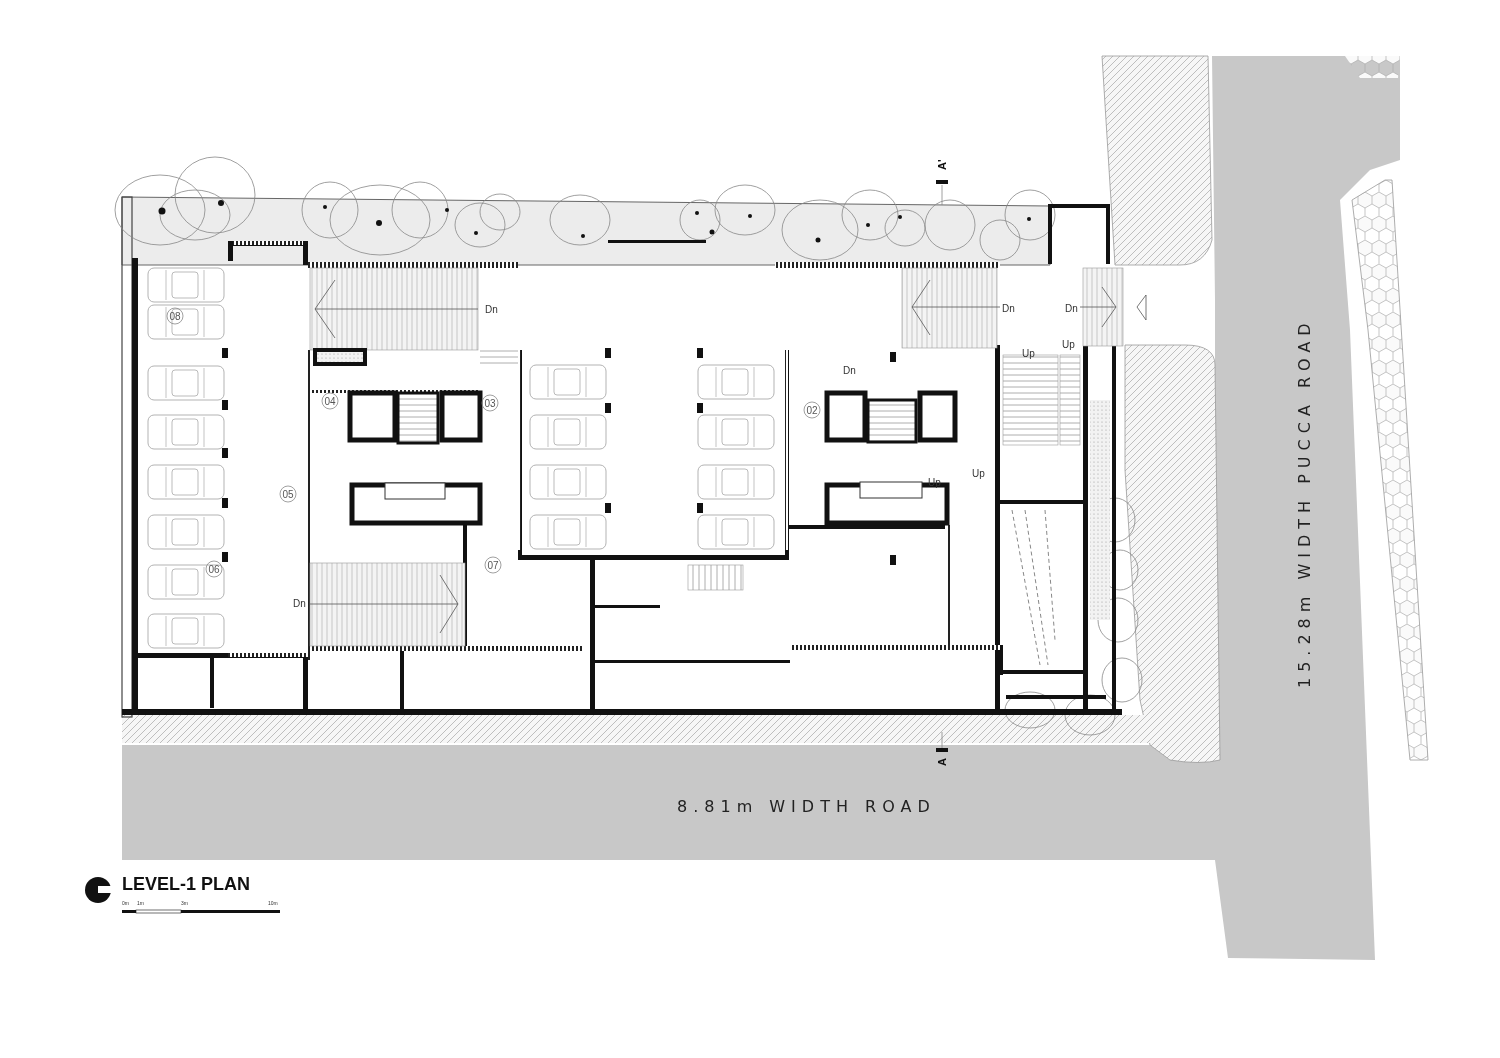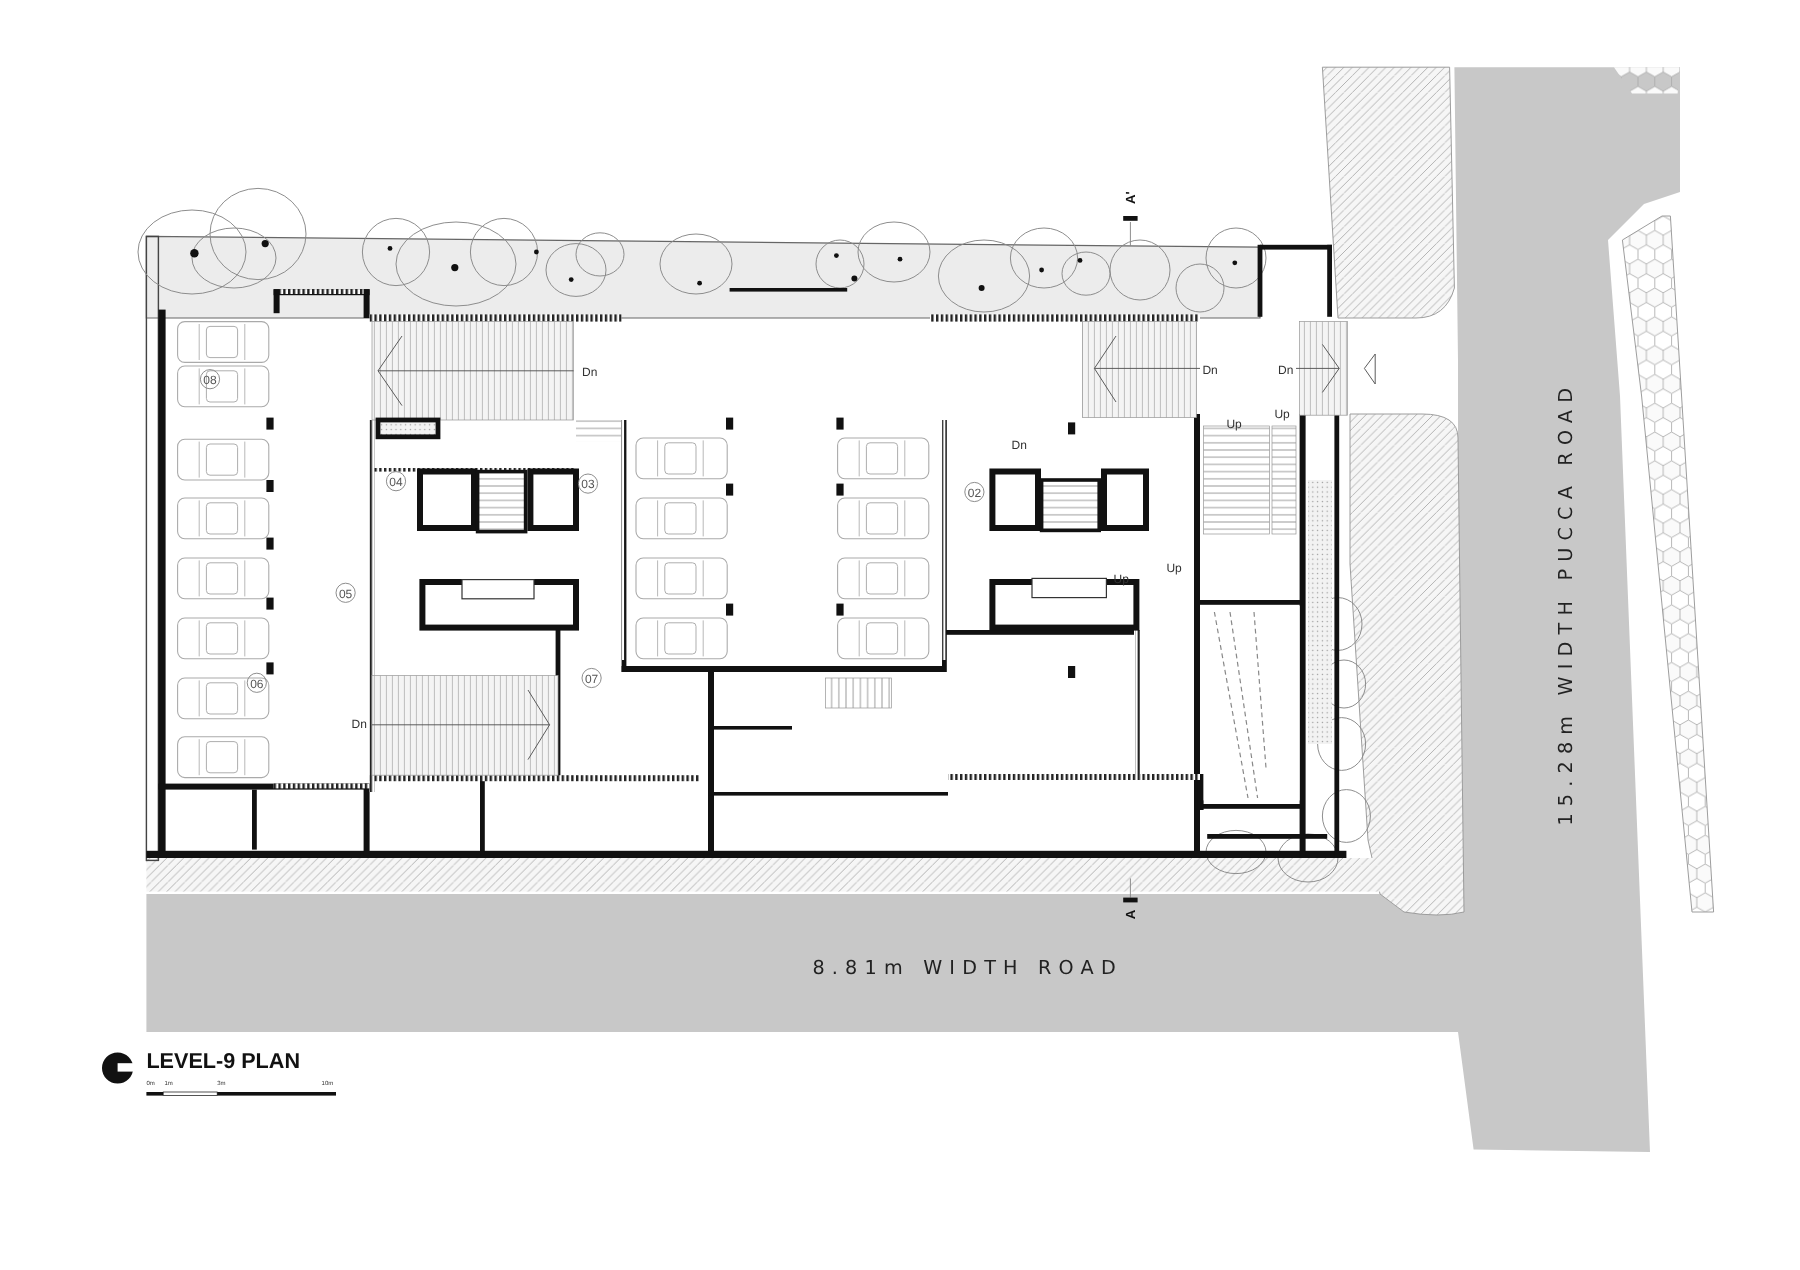--- a/index.html
+++ b/index.html
@@ -279,17 +279,17 @@
     <rect x="98" y="886" width="16" height="7" fill="#fff"></rect>
   </g>
 
   <g>
     <rect x="122" y="910" width="14" height="3" fill="#111"></rect>
     <rect x="136" y="910" width="45" height="3" fill="#fff" stroke="#111" stroke-width="0.6"></rect>
     <rect x="181" y="910" width="99" height="3" fill="#111"></rect>
   </g>
 </svg>
 
-<div class="title">LEVEL-9 PLAN</div>
+<div class="title">LEVEL-1 PLAN</div>
 <div class="scale-lbl" style="left:122px">0m</div>
 <div class="scale-lbl" style="left:137px">1m</div>
 <div class="scale-lbl" style="left:181px">3m</div>
 <div class="scale-lbl" style="left:268px">10m</div>
 
 </body></html>

